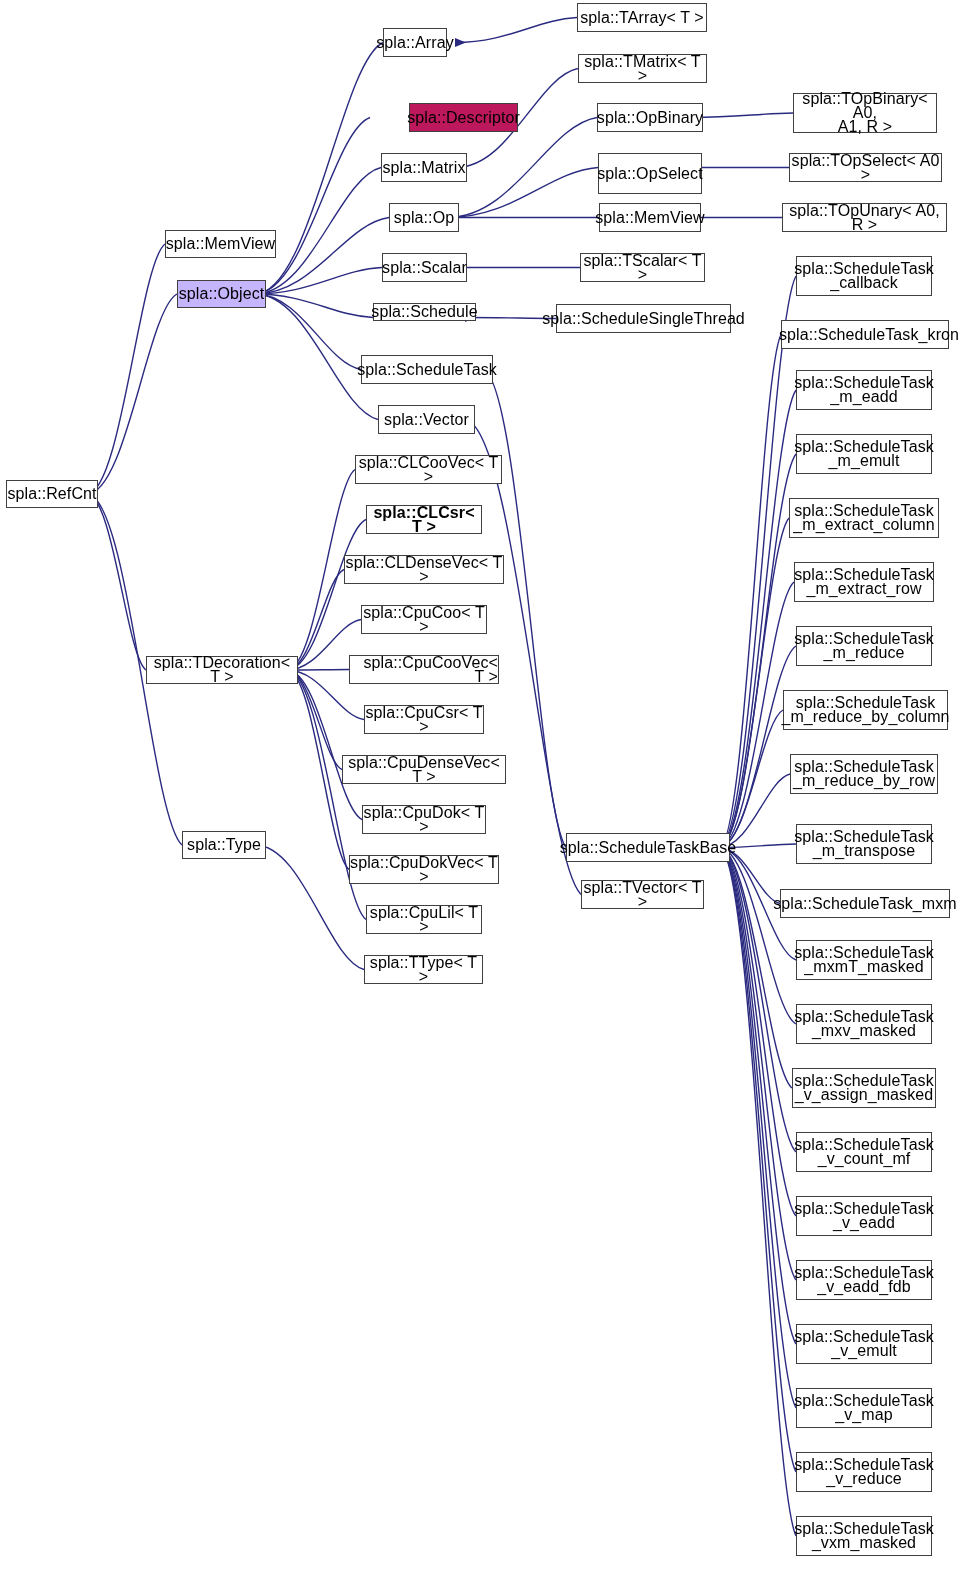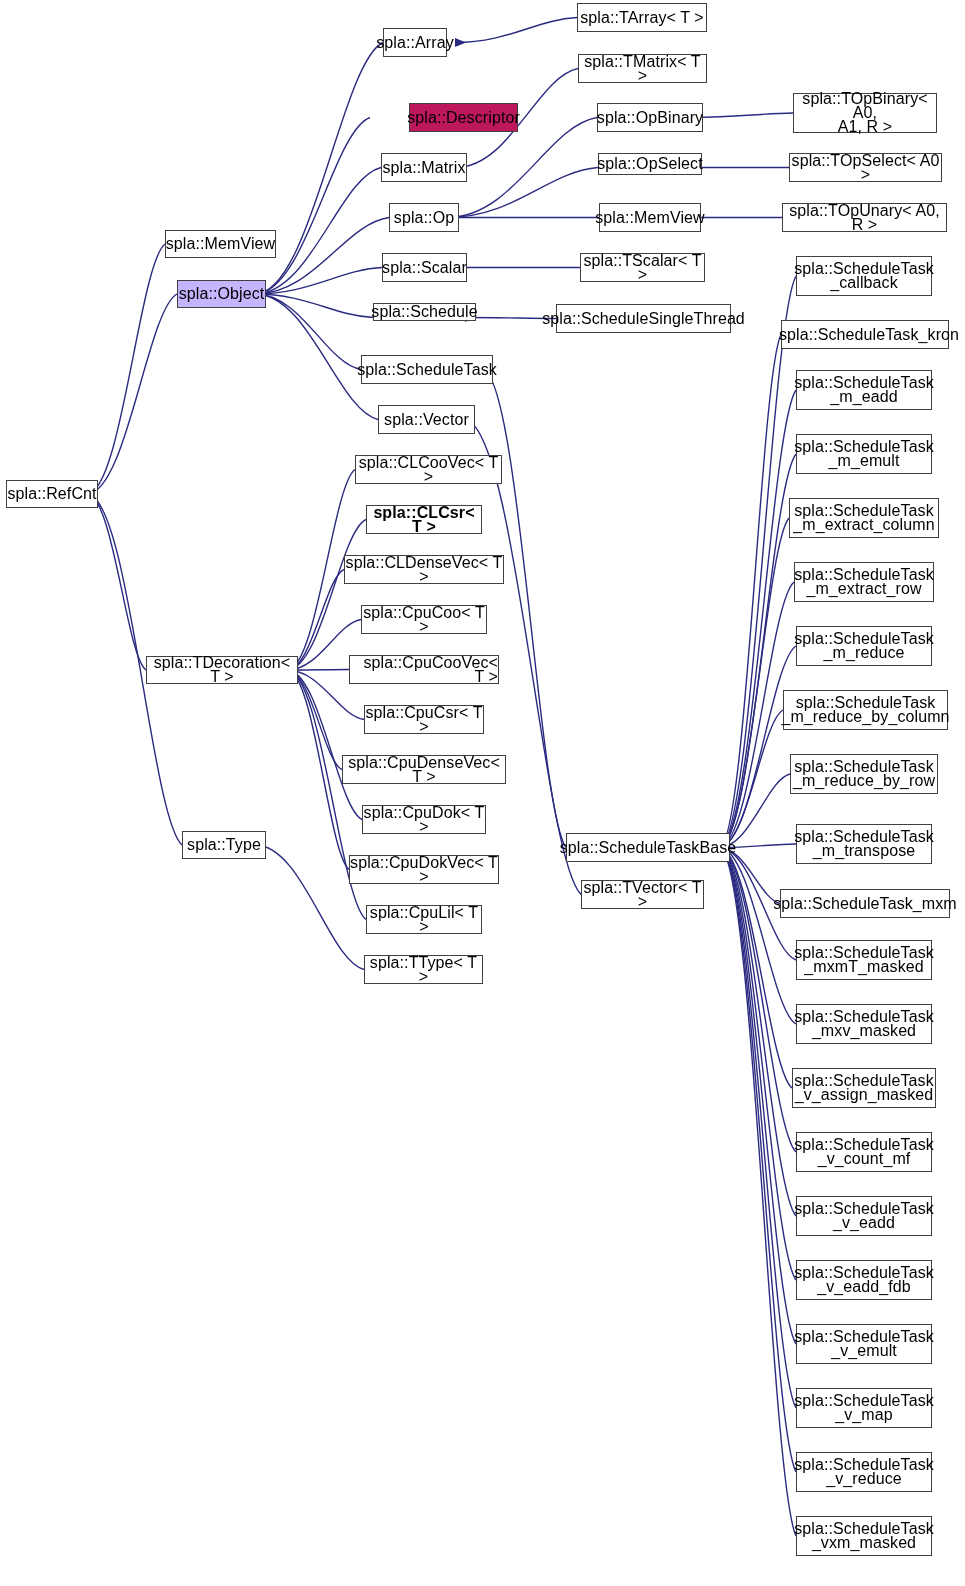--- a/index.html
+++ b/index.html
@@ -161,21 +161,21 @@
       <div class="node" style="left: 349px; top: 655px; width: 150px; height: 29px; border-color: rgb(64, 64, 64); background: rgb(255, 255, 255); color: rgb(0, 0, 0); text-align: right;">spla::CpuCooVec&lt; T &gt;</div>
       <div class="node" style="left: 364px; top: 705px; width: 120px; height: 29px; border-color: rgb(64, 64, 64); background: rgb(255, 255, 255); color: rgb(0, 0, 0);">spla::CpuCsr&lt; T &gt;</div>
       <div class="node" style="left: 342px; top: 755px; width: 164px; height: 29px; border-color: rgb(64, 64, 64); background: rgb(255, 255, 255); color: rgb(0, 0, 0);">spla::CpuDenseVec&lt; T &gt;</div>
       <div class="node" style="left: 362px; top: 805px; width: 124px; height: 29px; border-color: rgb(64, 64, 64); background: rgb(255, 255, 255); color: rgb(0, 0, 0);">spla::CpuDok&lt; T &gt;</div>
       <div class="node" style="left: 349px; top: 855px; width: 150px; height: 29px; border-color: rgb(64, 64, 64); background: rgb(255, 255, 255); color: rgb(0, 0, 0);">spla::CpuDokVec&lt; T &gt;</div>
       <div class="node" style="left: 366px; top: 905px; width: 116px; height: 29px; border-color: rgb(64, 64, 64); background: rgb(255, 255, 255); color: rgb(0, 0, 0);">spla::CpuLil&lt; T &gt;</div>
       <div class="node" style="left: 364px; top: 955px; width: 119px; height: 29px; border-color: rgb(64, 64, 64); background: rgb(255, 255, 255); color: rgb(0, 0, 0);">spla::TType&lt; T &gt;</div>
       <div class="node" style="left: 577px; top: 3px; width: 130px; height: 29px; border-color: rgb(64, 64, 64); background: rgb(255, 255, 255); color: rgb(0, 0, 0);">spla::TArray&lt; T &gt;</div>
       <div class="node" style="left: 578px; top: 54px; width: 129px; height: 29px; border-color: rgb(64, 64, 64); background: rgb(255, 255, 255); color: rgb(0, 0, 0);">spla::TMatrix&lt; T &gt;</div>
       <div class="node" style="left: 597px; top: 103px; width: 106px; height: 29px; border-color: rgb(64, 64, 64); background: rgb(255, 255, 255); color: rgb(0, 0, 0);">spla::OpBinary</div>
-      <div class="node" style="left: 598px; top: 153px; width: 104px; height: 22px; border-color: rgb(64, 64, 64); background: rgb(255, 255, 255); color: rgb(0, 0, 0);">spla::OpSelect</div>
+      <div class="node" style="left: 598px; top: 153px; width: 104px; height: 41px; border-color: rgb(64, 64, 64); background: rgb(255, 255, 255); color: rgb(0, 0, 0);">spla::OpSelect</div>
       <div class="node" style="left: 599px; top: 203px; width: 102px; height: 29px; border-color: rgb(64, 64, 64); background: rgb(255, 255, 255); color: rgb(0, 0, 0);">spla::MemView</div>
       <div class="node" style="left: 580px; top: 253px; width: 125px; height: 29px; border-color: rgb(64, 64, 64); background: rgb(255, 255, 255); color: rgb(0, 0, 0);">spla::TScalar&lt; T &gt;</div>
       <div class="node" style="left: 556px; top: 304px; width: 175px; height: 29px; border-color: rgb(64, 64, 64); background: rgb(255, 255, 255); color: rgb(0, 0, 0);">spla::ScheduleSingleThread</div>
       <div class="node" style="left: 566px; top: 833px; width: 164px; height: 29px; border-color: rgb(64, 64, 64); background: rgb(255, 255, 255); color: rgb(0, 0, 0);">spla::ScheduleTaskBase</div>
       <div class="node" style="left: 581px; top: 880px; width: 123px; height: 29px; border-color: rgb(64, 64, 64); background: rgb(255, 255, 255); color: rgb(0, 0, 0);">spla::TVector&lt; T &gt;</div>
       <div class="node" style="left: 793px; top: 93px; width: 144px; height: 40px; border-color: rgb(64, 64, 64); background: rgb(255, 255, 255); color: rgb(0, 0, 0);">spla::TOpBinary&lt; A0,
 A1, R &gt;</div>
       <div class="node" style="left: 789px; top: 153px; width: 153px; height: 29px; border-color: rgb(64, 64, 64); background: rgb(255, 255, 255); color: rgb(0, 0, 0);">spla::TOpSelect&lt; A0 &gt;</div>
       <div class="node" style="left: 782px; top: 203px; width: 165px; height: 29px; border-color: rgb(64, 64, 64); background: rgb(255, 255, 255); color: rgb(0, 0, 0);">spla::TOpUnary&lt; A0, R &gt;</div>
       <div class="node" style="left: 796px; top: 256px; width: 136px; height: 40px; border-color: rgb(64, 64, 64); background: rgb(255, 255, 255); color: rgb(0, 0, 0);">spla::ScheduleTask

